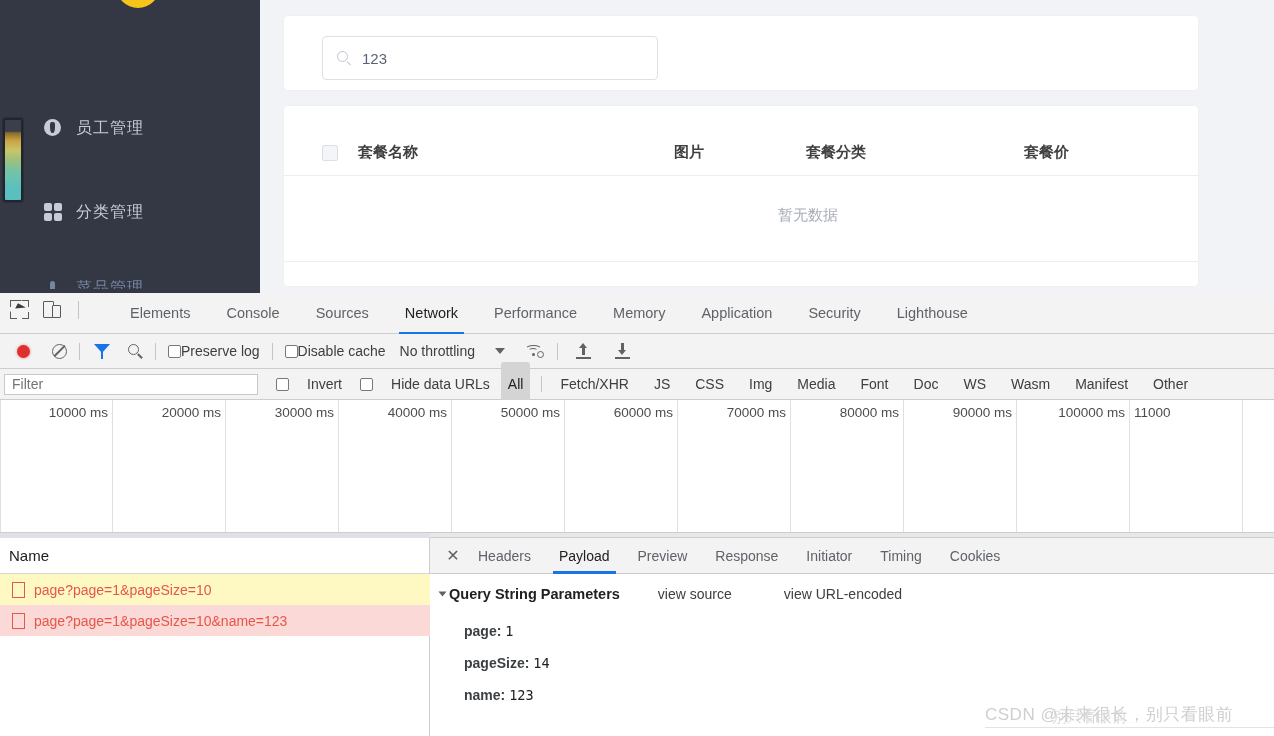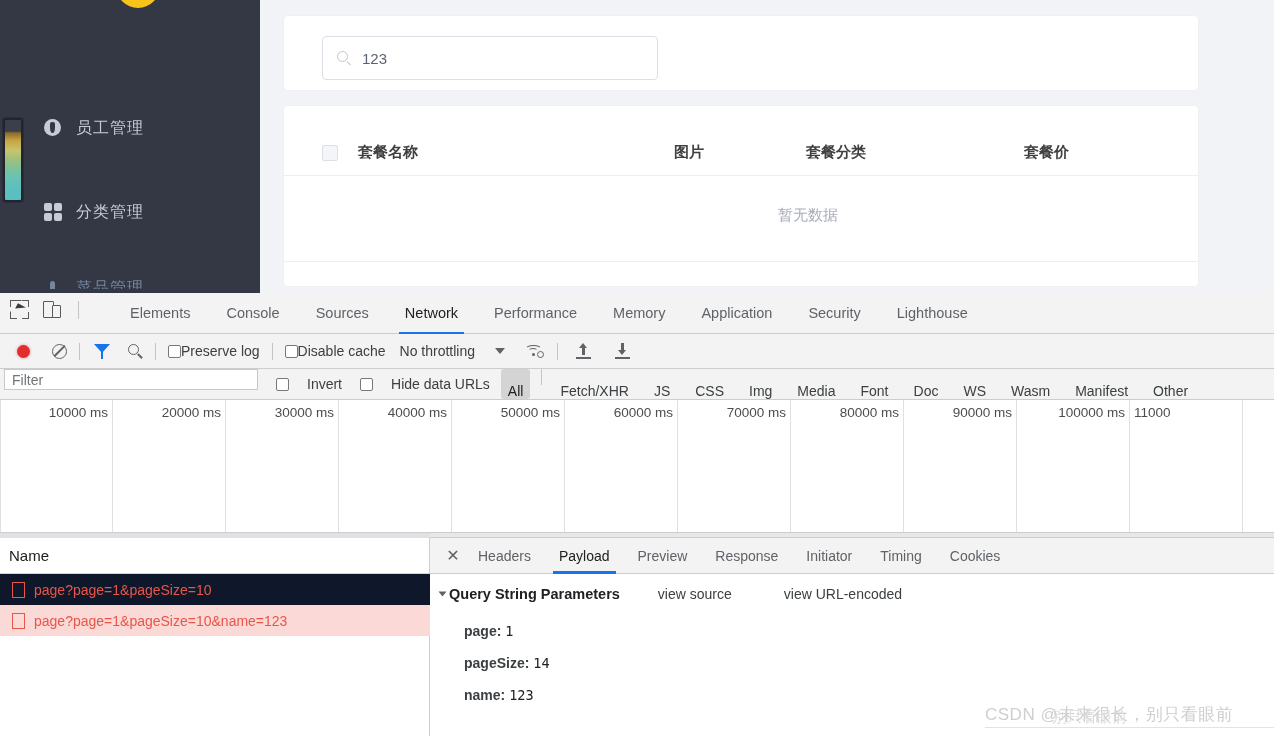--- a/index.html
+++ b/index.html
@@ -134,21 +134,21 @@
   .ico-wifi .gear{position:absolute;left:12px;top:8px;width:7px;height:7px;border-radius:50%;border:1.9px solid #5f6368;box-sizing:border-box;}
   .ico-upload,.ico-download{width:15px;height:16px;position:relative;}
   .ico-upload .bar,.ico-download .bar{position:absolute;left:0;width:15px;height:1.8px;background:#5f6368;}
   .ico-upload .bar{bottom:0;}
   .ico-download .bar{bottom:0;}
   .ico-upload .stem{position:absolute;left:6.1px;top:3px;width:2.6px;height:9px;background:#5f6368;}
   .ico-upload .head{position:absolute;left:2.7px;top:0;width:0;height:0;border-left:4.7px solid transparent;border-right:4.7px solid transparent;border-bottom:5px solid #5f6368;}
   .ico-download .stem{position:absolute;left:6.1px;top:0;width:2.6px;height:9px;background:#5f6368;}
   .ico-download .head{position:absolute;left:2.7px;top:7px;width:0;height:0;border-left:4.7px solid transparent;border-right:4.7px solid transparent;border-top:5px solid #5f6368;}
 
-  .dt-filterbar{position:absolute;left:0;top:76px;width:1274px;height:31px;background:#f3f3f3;border-bottom:1px solid #cdcdcd;box-sizing:border-box;display:flex;}
+  .dt-filterbar{position:absolute;left:0;top:76px;width:1274px;height:31px;background:#f3f3f3;border-bottom:1px solid #cdcdcd;box-sizing:border-box;display:flex;align-items:center;}
   .filter-input{
     width:254px;height:21px;margin-left:4px;background:#fff;border:1px solid #c9c9c9;
     box-sizing:border-box;display:flex;align-items:center;padding-left:7px;
     font-size:14px;color:#70757a;
   }
   .fb-check{display:flex;align-items:center;gap:18px;font-size:14px;color:#3c4043;margin-left:18px;white-space:nowrap;}
   .chip{font-size:14px;color:#3c4043;padding:14px 7px;border-radius:3px;margin-left:11px;white-space:nowrap;}
   .chip.sel{background:#d4d4d4;color:#202124;}
   .fb-sep{width:1px;height:16px;background:#c4c4c4;margin-left:11px;}
 
@@ -158,21 +158,21 @@
   .tick.first{border-left:1px solid #e0e0e0;}
 
   .dt-splitter{position:absolute;left:0;top:240px;width:1274px;height:5px;background:#e7e8ea;border-bottom:1px solid #cdcdcd;box-sizing:border-box;}
   .split-hl{position:absolute;left:0;top:0;width:430px;height:5px;background:#dfe1e4;}
 
   
   .dt-list{position:absolute;left:0;top:245px;width:430px;height:198px;background:#fff;border-right:1px solid #cdcdcd;box-sizing:border-box;}
   .list-head{position:absolute;left:0;top:0;width:100%;height:36px;border-bottom:1px solid #d6d6d6;box-sizing:border-box;display:flex;align-items:center;}
   .list-head span{font-size:15px;color:#202124;padding-left:9px;}
   .req-row{position:absolute;left:0;width:430px;height:31px;display:flex;align-items:center;gap:9px;padding-left:12px;box-sizing:border-box;}
-  .req-row.r0{top:36px;background:#0f172a;}
+  .req-row.r0{top:36px;background:#fef9c3;}
   .req-row.r1{top:67px;background:#fad9d6;}
   .req-ico{width:13px;height:16px;border:1.5px solid #e8564a;box-sizing:border-box;flex:0 0 13px;}
   .req-name{font-size:14px;color:#e8564a;white-space:nowrap;}
 
   
   .dt-detail{position:absolute;left:430px;top:245px;width:844px;height:198px;background:#fff;}
   .detail-tabs{position:absolute;left:0;top:0;width:844px;height:36px;background:#f3f3f3;border-bottom:1px solid #cdcdcd;box-sizing:border-box;display:flex;align-items:center;}
   .close-x{width:22px;height:36px;display:flex;align-items:center;justify-content:center;font-size:16px;color:#5f6368;margin-left:12px;}
   .d-tab{font-size:14px;color:#5f6368;padding:0 14px;line-height:36px;height:36px;position:relative;white-space:nowrap;}
   .d-tab.active{color:#202124;}

